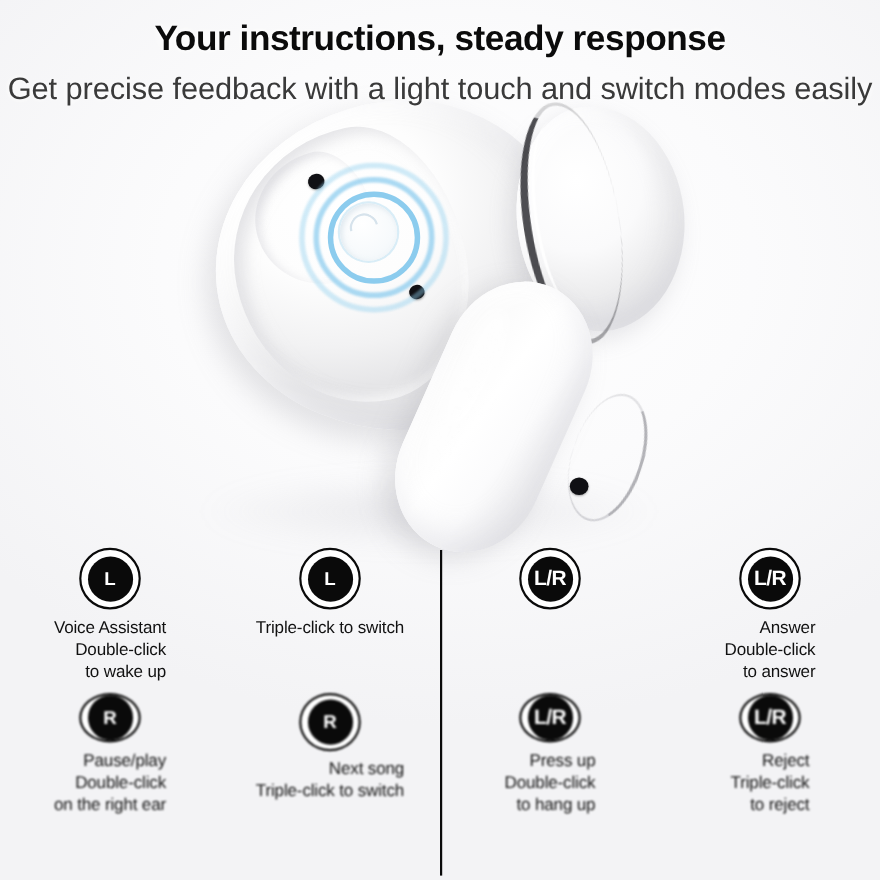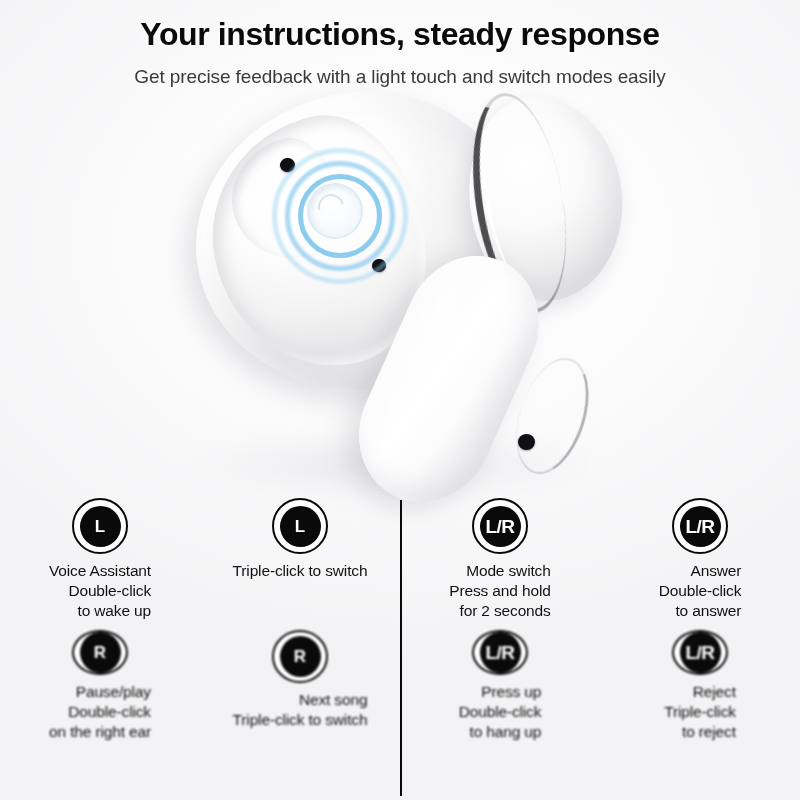--- a/index.html
+++ b/index.html
@@ -19,21 +19,21 @@
 
   
   .hdr{position:absolute;left:0;top:0;width:800px;text-align:center;z-index:40;}
   .hdr-title{
     font-size:32px;font-weight:bold;color:#0b0b0b;
     letter-spacing:-0.4px;line-height:1;
     margin-top:18px;
     text-shadow:0 0 6px rgba(255,255,255,.95),0 0 14px rgba(255,255,255,.85);
   }
   .hdr-sub{
-    font-size:19px;font-weight:normal;color:#3a3a3a;
+    font-size:28px;font-weight:normal;color:#3a3a3a;
     line-height:1;margin-top:17px;letter-spacing:-0.1px;
     text-shadow:0 0 6px rgba(255,255,255,.95),0 0 12px rgba(255,255,255,.8);
   }
 
   
   .bud-wrap{position:absolute;left:0;top:0;width:800px;height:520px;z-index:10;}
 
   
   .bud-body{
     position:absolute;left:196px;top:92px;width:330px;height:300px;
@@ -242,25 +242,20 @@
         </div>
         <div class="cap">
           <div>Triple-click to switch</div>
         </div>
       </div>
 
       <div class="cell">
         <div class="badge">
           <div class="badge-inner lr">L/R</div>
         </div>
-        <div class="cap">
-          <div>Mode switch</div>
-          <div>Press and hold</div>
-          <div>for 2 seconds</div>
-        </div>
       </div>
 
       <div class="cell">
         <div class="badge">
           <div class="badge-inner lr">L/R</div>
         </div>
         <div class="cap">
           <div>Answer</div>
           <div>Double-click</div>
           <div>to answer</div>

